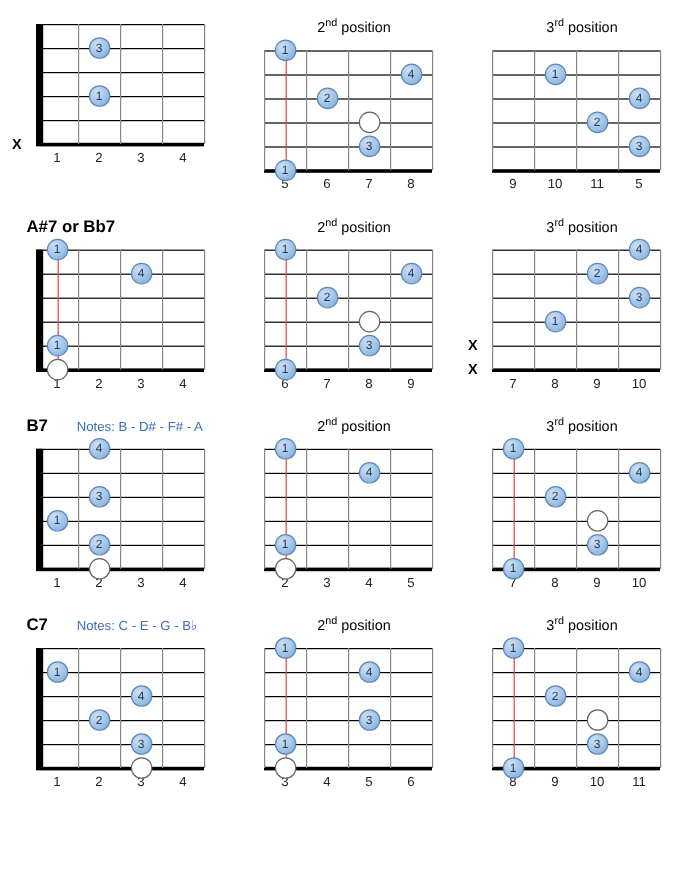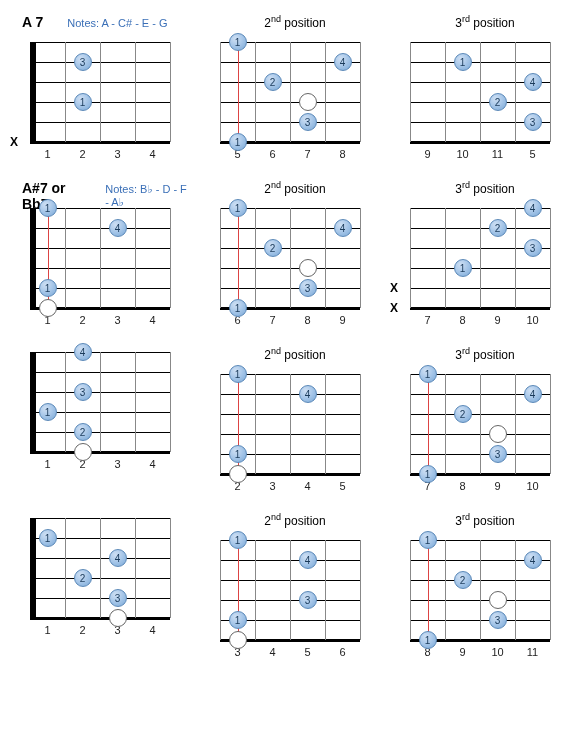--- a/index.html
+++ b/index.html
@@ -126,24 +126,20 @@
     text-align: center;
     font-size: 11px;
     color: #222;
   }
 </style>
 </head>
 <body>
 
 <div class="chord-grid" id="grid">
     <div class="chord-cell">
-      <div class="header-row">
-        <span class="chord-name">A 7</span>
-        <span class="notes-label">Notes:  A - C# - E - G</span>
-      </div>
       <div class="diagram-wrap">
         <div class="mute" style="top: 106px;">X</div>
         <div class="fretboard">
           <div class="string-line" style="top: 0px;"></div>
           <div class="string-line" style="top: 20px;"></div>
           <div class="string-line" style="top: 40px;"></div>
           <div class="string-line" style="top: 60px;"></div>
           <div class="string-line" style="top: 80px;"></div>
           <div class="string-line" style="top: 99px; height: 3px;"></div>
           <div class="fret-line" style="left: 0px;"></div>
@@ -222,21 +218,20 @@
           <span>9</span>
           <span>10</span>
           <span>11</span>
           <span>5</span>
         </div>
       </div>
     </div>
     <div class="chord-cell">
       <div class="header-row">
         <span class="chord-name">A#7 or Bb7</span>
-        <span class="notes-label">Notes:  B♭ - D - F - A♭</span>
       </div>
       <div class="diagram-wrap">
         <div class="fretboard">
           <div class="string-line" style="top: 0px;"></div>
           <div class="string-line" style="top: 20px;"></div>
           <div class="string-line" style="top: 40px;"></div>
           <div class="string-line" style="top: 60px;"></div>
           <div class="string-line" style="top: 80px;"></div>
           <div class="string-line" style="top: 99px; height: 3px;"></div>
           <div class="fret-line" style="left: 0px;"></div>
@@ -318,20 +313,24 @@
         </div>
         <div class="fret-labels">
           <span>7</span>
           <span>8</span>
           <span>9</span>
           <span>10</span>
         </div>
       </div>
     </div>
     <div class="chord-cell">
+      <div class="header-row">
+        <span class="chord-name">B7</span>
+        <span class="notes-label">Notes:  B - D# - F# - A</span>
+      </div>
       <div class="diagram-wrap">
         <div class="fretboard">
           <div class="string-line" style="top: 0px;"></div>
           <div class="string-line" style="top: 20px;"></div>
           <div class="string-line" style="top: 40px;"></div>
           <div class="string-line" style="top: 60px;"></div>
           <div class="string-line" style="top: 80px;"></div>
           <div class="string-line" style="top: 99px; height: 3px;"></div>
           <div class="fret-line" style="left: 0px;"></div>
           <div class="fret-line" style="left: 35px;"></div>
@@ -411,20 +410,24 @@
         </div>
         <div class="fret-labels">
           <span>7</span>
           <span>8</span>
           <span>9</span>
           <span>10</span>
         </div>
       </div>
     </div>
     <div class="chord-cell">
+      <div class="header-row">
+        <span class="chord-name">C7</span>
+        <span class="notes-label">Notes:  C - E - G - B♭</span>
+      </div>
       <div class="diagram-wrap">
         <div class="fretboard">
           <div class="string-line" style="top: 0px;"></div>
           <div class="string-line" style="top: 20px;"></div>
           <div class="string-line" style="top: 40px;"></div>
           <div class="string-line" style="top: 60px;"></div>
           <div class="string-line" style="top: 80px;"></div>
           <div class="string-line" style="top: 99px; height: 3px;"></div>
           <div class="fret-line" style="left: 0px;"></div>
           <div class="fret-line" style="left: 35px;"></div>

